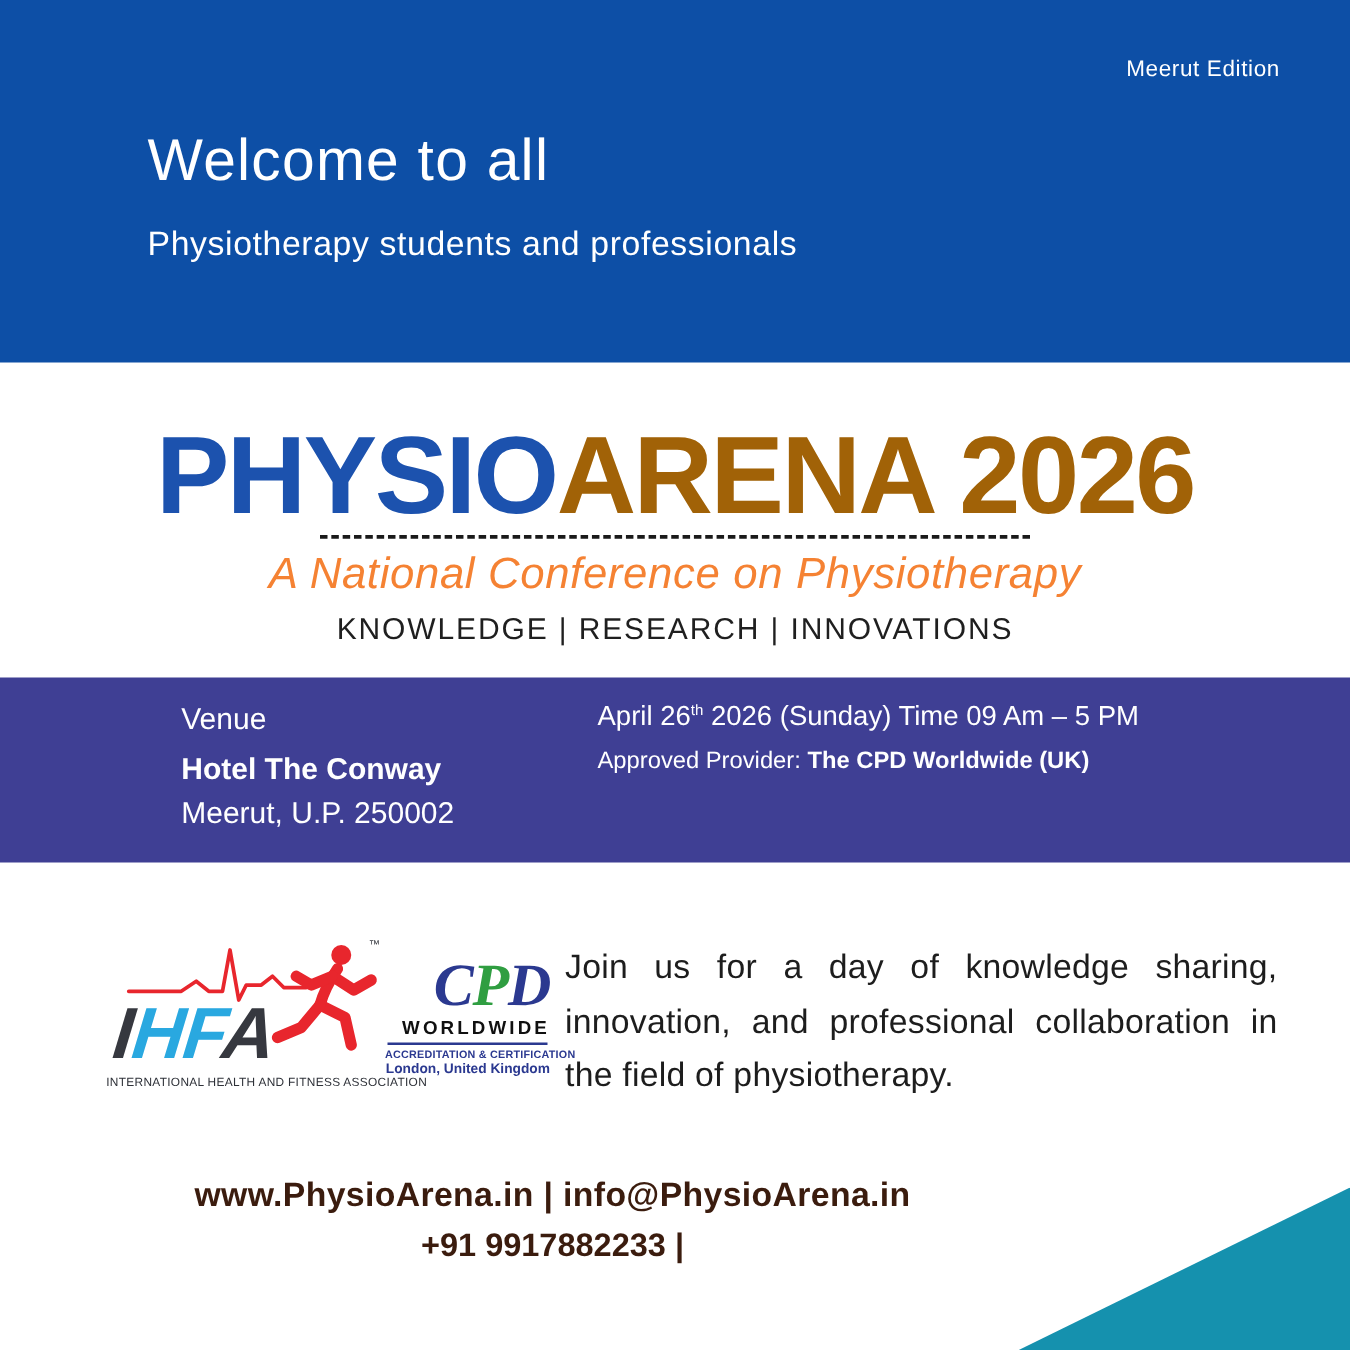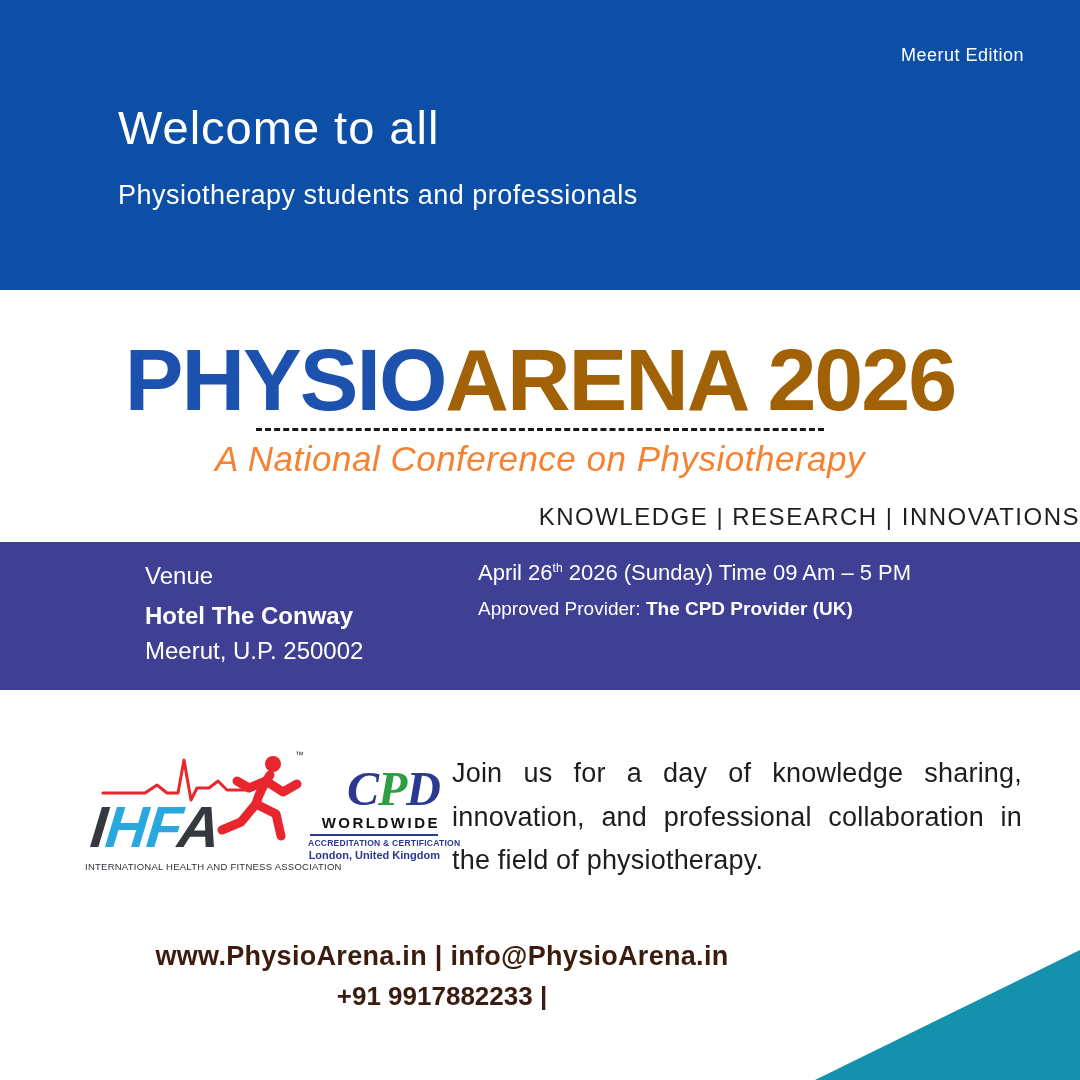--- a/index.html
+++ b/index.html
@@ -28,21 +28,21 @@
   }
   .main-title .part1{color:#1c52ae;}
   .main-title .part2{color:#a16207;}
   .title-underline{
     width:568px;height:0;margin:4px auto 0 auto;border-bottom:3px dashed #1a1a1a;
   }
   .tagline{
     margin-top:8px;font-size:35px;font-style:italic;color:#f58233;letter-spacing:.5px;
   }
   .keywords{
-    margin-top:24px;font-size:24px;color:#1f1f1f;letter-spacing:1.5px;text-align:right;
+    margin-top:11px;font-size:24px;color:#1f1f1f;letter-spacing:1.5px;
   }
   
   .info-band{
     position:absolute;left:0;top:542px;width:1080px;height:148px;background:#3f3f94;color:#ffffff;
   }
   .venue-block{position:absolute;left:145px;top:20px;}
   .venue-label{font-size:24px;font-weight:400;}
   .venue-name{font-size:24px;font-weight:700;margin-top:12px;}
   .venue-address{font-size:24px;font-weight:400;margin-top:7px;}
   .event-block{position:absolute;left:478px;top:18px;}
@@ -108,21 +108,21 @@
 </div>
 
 <div class="info-band">
   <div class="venue-block">
     <div class="venue-label">Venue</div>
     <div class="venue-name">Hotel The Conway</div>
     <div class="venue-address">Meerut, U.P. 250002</div>
   </div>
   <div class="event-block">
     <div class="event-date"><span>April 26</span><sup>th</sup><span> 2026 (Sunday) Time 09 Am – 5 PM</span></div>
-    <div class="event-provider"><span>Approved Provider: </span><span class="bold">The CPD Provider (UK)</span></div>
+    <div class="event-provider"><span>Approved Provider: </span><span class="bold">The CPD Worldwide (UK)</span></div>
   </div>
 </div>
 
 <div class="ihfa-logo">
   <svg class="ihfa-decor" width="225" height="122" viewBox="0 0 225 122">
     <g stroke="#e8262d" stroke-width="3" fill="none" stroke-linejoin="round" stroke-linecap="round">
       <polyline points="18,43 60,43 72,35 82,43 93,43 99,10 106,50 112,38 124,38 133,31 142,40 160,40"></polyline>
     </g>
     <g stroke="#e8262d" stroke-width="9" fill="none" stroke-linecap="round" stroke-linejoin="round">
       <circle cx="188" cy="14" r="8" fill="#e8262d" stroke="none"></circle>

